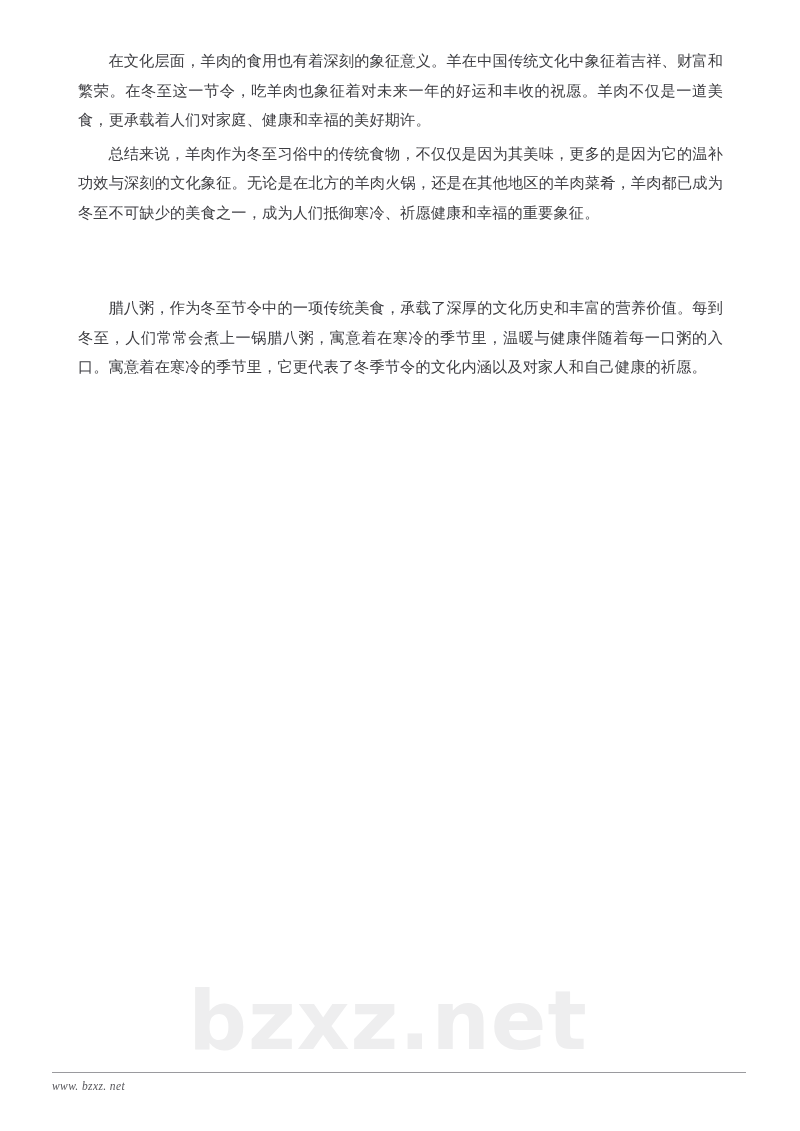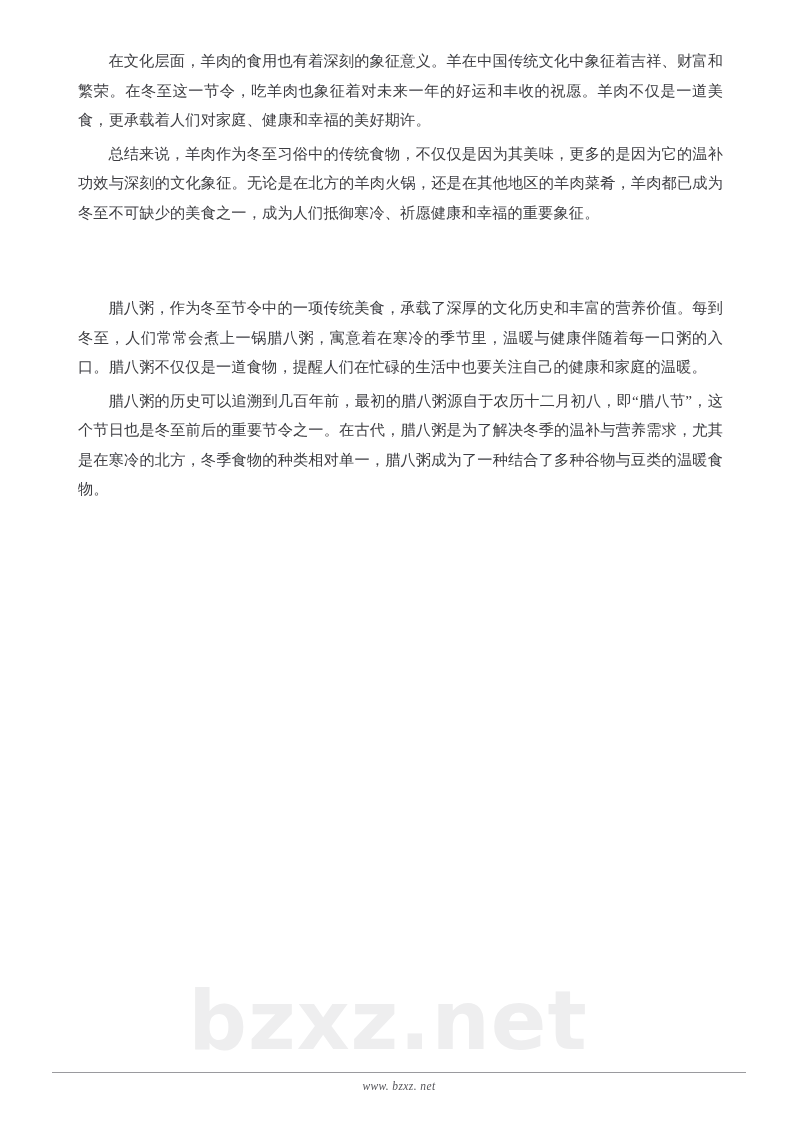--- a/index.html
+++ b/index.html
@@ -94,21 +94,21 @@
     width: 694px;
     z-index: 3;
   }
   .footer-rule {
     height: 1px;
     width: 100%;
     background: #9a9a9e;
   }
   .footer-text {
     margin-top: 7px;
-    text-align: center;
+    text-align: left;
     font-family: "Liberation Serif", "DejaVu Serif", serif;
     font-style: italic;
     font-size: 11.5px;
     color: #55555a;
     letter-spacing: 0.4px;
   }
 </style>
 </head>
 <body>
 
@@ -120,22 +120,21 @@
 
     <div>
       <p class="para gap-after">在文化层面，羊肉的食用也有着深刻的象征意义。羊在中国传统文化中象征着吉祥、财富和繁荣。在冬至这一节令，吃羊肉也象征着对未来一年的好运和丰收的祝愿。羊肉不仅是一道美食，更承载着人们对家庭、健康和幸福的美好期许。</p>
       <p class="para">总结来说，羊肉作为冬至习俗中的传统食物，不仅仅是因为其美味，更多的是因为它的温补功效与深刻的文化象征。无论是在北方的羊肉火锅，还是在其他地区的羊肉菜肴，羊肉都已成为冬至不可缺少的美食之一，成为人们抵御寒冷、祈愿健康和幸福的重要象征。</p>
     </div>
 
     <div class="section-gap"></div>
 
     <div>
 
-      <p class="para gap-after">腊八粥，作为冬至节令中的一项传统美食，承载了深厚的文化历史和丰富的营养价值。每到冬至，人们常常会煮上一锅腊八粥，寓意着在寒冷的季节里，温暖与健康伴随着每一口粥的入口。腊八粥不仅仅是一道食物，提醒人们在忙碌的生活中也要关注自己的健康和家庭的温暖。</p>
-      <p class="para gap-after">腊八粥的历史可以追溯到几百年前，最初的腊八粥源自于农历十二月初八，即“腊八节”，这个节日也是冬至前后的重要节令之一。在古代，腊八粥是为了解决冬季的温补与营养需求，尤其是在寒冷的北方，冬季食物的种类相对单一，腊八粥成为了一种结合了多种谷物与豆类的温暖食物。</p>
+      <p class="para gap-after">腊八粥，作为冬至节令中的一项传统美食，承载了深厚的文化历史和丰富的营养价值。每到冬至，人们常常会煮上一锅腊八粥，寓意着在寒冷的季节里，温暖与健康伴随着每一口粥的入口。寓意着在寒冷的季节里，它更代表了冬季节令的文化内涵以及对家人和自己健康的祈愿。</p>
     </div>
 
   </div>
 
   <div class="footer">
     <div class="footer-rule"></div>
     <div class="footer-text">www. bzxz. net</div>
   </div>
 
 </div>

